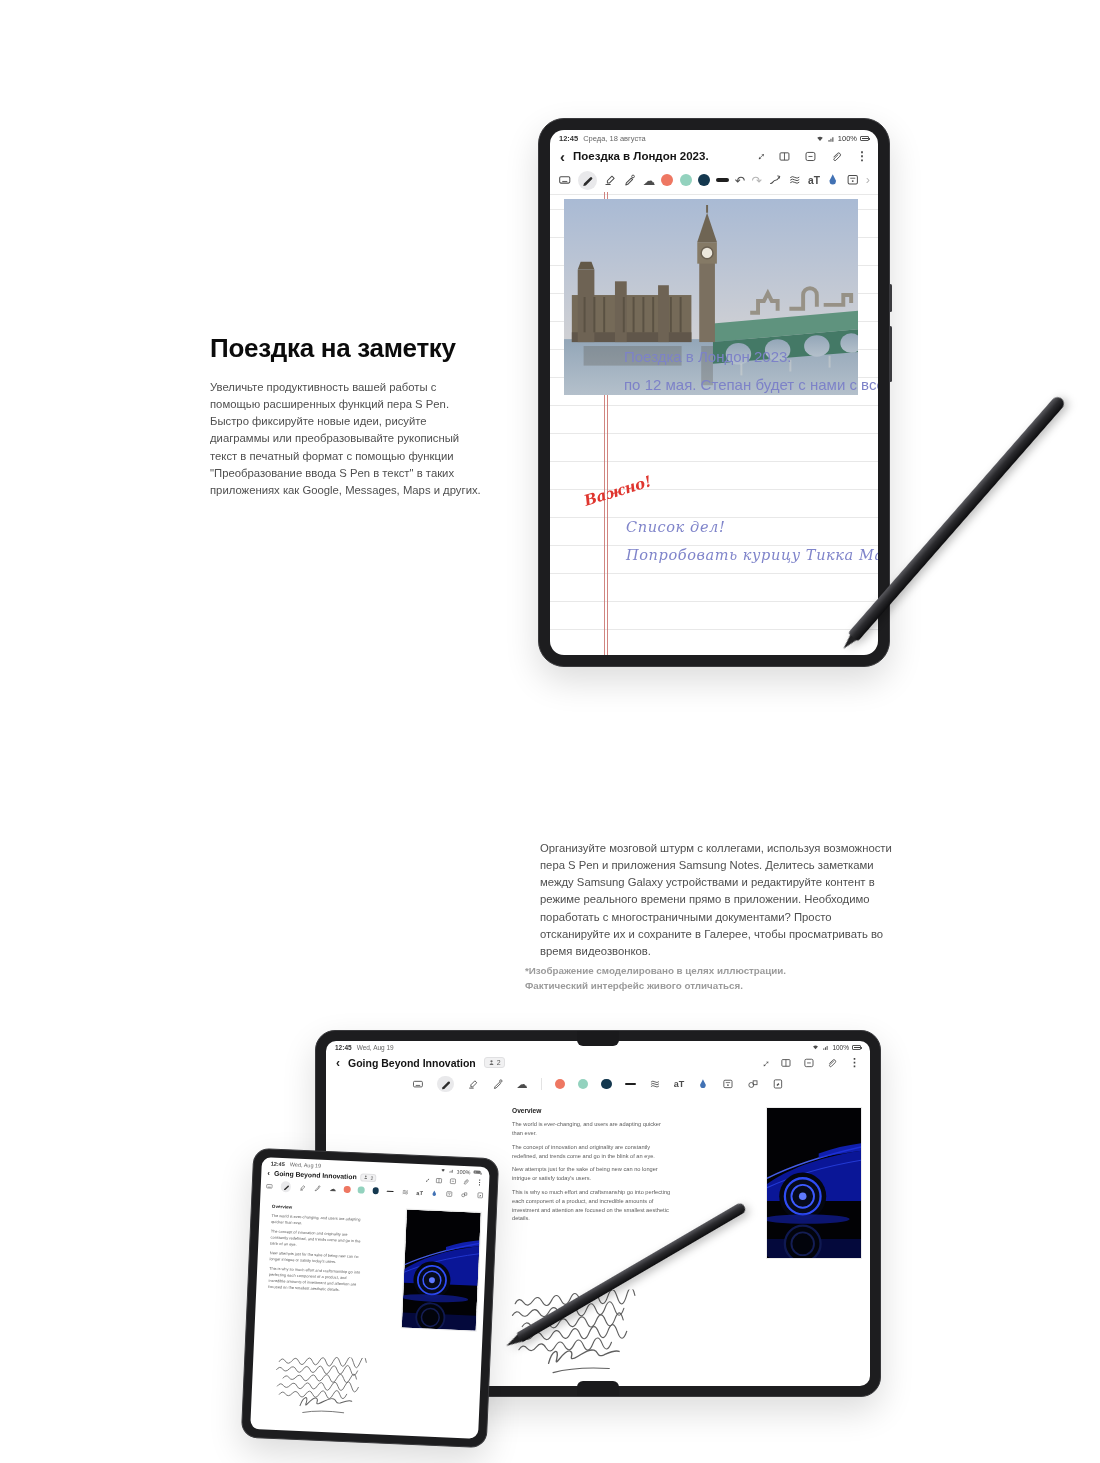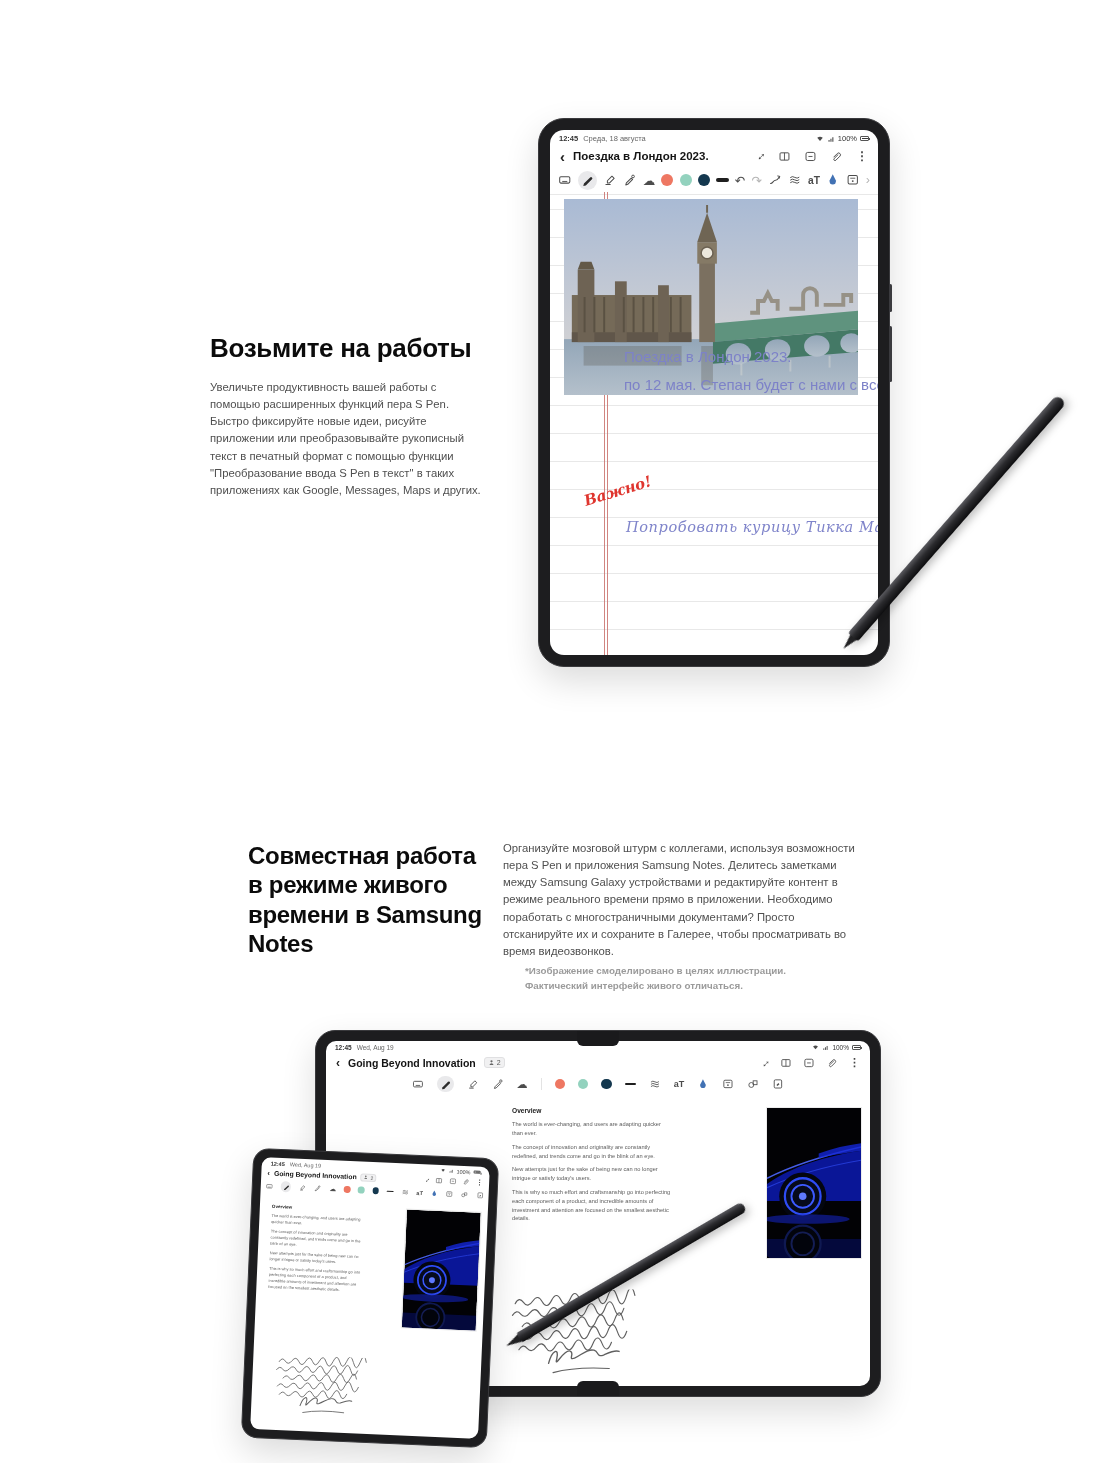--- a/index.html
+++ b/index.html
@@ -5,21 +5,21 @@
   * { margin:0; padding:0; box-sizing:border-box; }
   body { background:#fff; font-family:"Liberation Sans", sans-serif; }
   .page { position:relative; width:1100px; height:1463px; background:#fff; overflow:hidden; margin:0 auto; }
 
   
   .feat-title { position:absolute; font-weight:bold; color:#0b0b0b; letter-spacing:-0.3px; }
   .s1-title { left:210px; top:333px; font-size:26px; }
   .s2-title { left:248px; top:841px; font-size:24px; line-height:1.22; width:248px; }
   .feat-body { position:absolute; font-size:11.3px; line-height:1.52; color:#4f4f4f; }
   .s1-body { left:210px; top:379px; width:272px; }
-  .s2-body { left:503px; top:840px; width:352px; }
+  .s2-body { left:540px; top:840px; width:352px; }
   .s2-disclaimer { position:absolute; left:525px; top:963px; font-size:9.8px; line-height:1.55; color:#9b9b9b;font-weight:bold; }
 
   
   .tablet { position:absolute; background:#1d1d1f; border:1px solid #39393c; box-shadow:0 14px 34px rgba(0,0,0,.14); }
   .screen { position:absolute; background:#ffffff; overflow:hidden; }
   .t1 { left:538px; top:118px; width:352px; height:549px; border-radius:26px; z-index:2; }
   .t1 .screen { left:11px; top:11px; width:328px; height:525px; border-radius:14px; }
   .side-btn { position:absolute; right:-3px; width:3px; background:#3a3a3e; border-radius:2px; }
   .sb1 { top:165px; height:28px; } .sb2 { top:207px; height:56px; }
 
@@ -208,22 +208,22 @@
         <path d="M0 80 C20 66 52 52 100 45 L100 98 L0 98 Z" fill="#0c1ab2"></path>
         <circle cx="38" cy="93" r="19" fill="#060a1c" stroke="#2e4cf5" stroke-width="2.4"></circle>
         <circle cx="38" cy="93" r="12" fill="none" stroke="#3c5aff" stroke-width="2"></circle>
       </g>
     </symbol>
   </defs>
 </svg>
 
 <div class="page">
 
-  <h2 class="feat-title s1-title">Возьмите на работы</h2>
-  <p class="feat-body s1-body">Увеличьте продуктивность вашей работы с помощью расширенных функций пера S Pen. Быстро фиксируйте новые идеи, рисуйте приложении или преобразовывайте рукописный текст в печатный формат с помощью функции "Преобразование ввода S Pen в текст" в таких приложениях как Google, Messages, Maps и других.</p>
+  <h2 class="feat-title s1-title">Поездка на заметку</h2>
+  <p class="feat-body s1-body">Увеличьте продуктивность вашей работы с помощью расширенных функций пера S Pen. Быстро фиксируйте новые идеи, рисуйте диаграммы или преобразовывайте рукописный текст в печатный формат с помощью функции "Преобразование ввода S Pen в текст" в таких приложениях как Google, Messages, Maps и других.</p>
 
   <div class="tablet t1">
     <div class="side-btn sb1"></div>
     <div class="side-btn sb2"></div>
     <div class="screen">
 
       <div class="sbar">
         <div class="lft">
           <span class="tm">12:45</span>
           <span class="dt">Среда, 18 августа</span>
@@ -368,32 +368,32 @@
             </g>
         </svg>
 
         <div class="typed">
           <div>Поездка в Лондон 2023.</div>
           <div>по 12 мая. Степан будет с нами с всё</div>
         </div>
 
         <div class="hw-imp">Важно!</div>
         <div class="hw hw-lines">
+          <div>Список дел!</div>
           <div>Попробовать курицу Тикка Масала</div>
         </div>
       </div>
     </div>
   </div>
 
   <div class="spen spen1">
     <div class="spen-tip"></div>
     <div class="spen-body"></div>
   </div>
 
-  <h2 class="feat-title s2-title">Совместная работа в режиме живого времени в Samsung Notes</h2>
   <p class="feat-body s2-body">Организуйте мозговой штурм с коллегами, используя возможности пера S Pen и приложения Samsung Notes. Делитесь заметками между Samsung Galaxy устройствами и редактируйте контент в режиме реального времени прямо в приложении. Необходимо поработать с многостраничными документами? Просто отсканируйте их и сохраните в Галерее, чтобы просматривать во время видеозвонков.</p>
   <div class="s2-disclaimer">
     <div>*Изображение смоделировано в целях иллюстрации.</div>
     <div>Фактический интерфейс живого отличаться.</div>
   </div>
 
   <div class="tablet t2">
     <div class="screen">
       <div class="sbar">
         <div class="lft">

